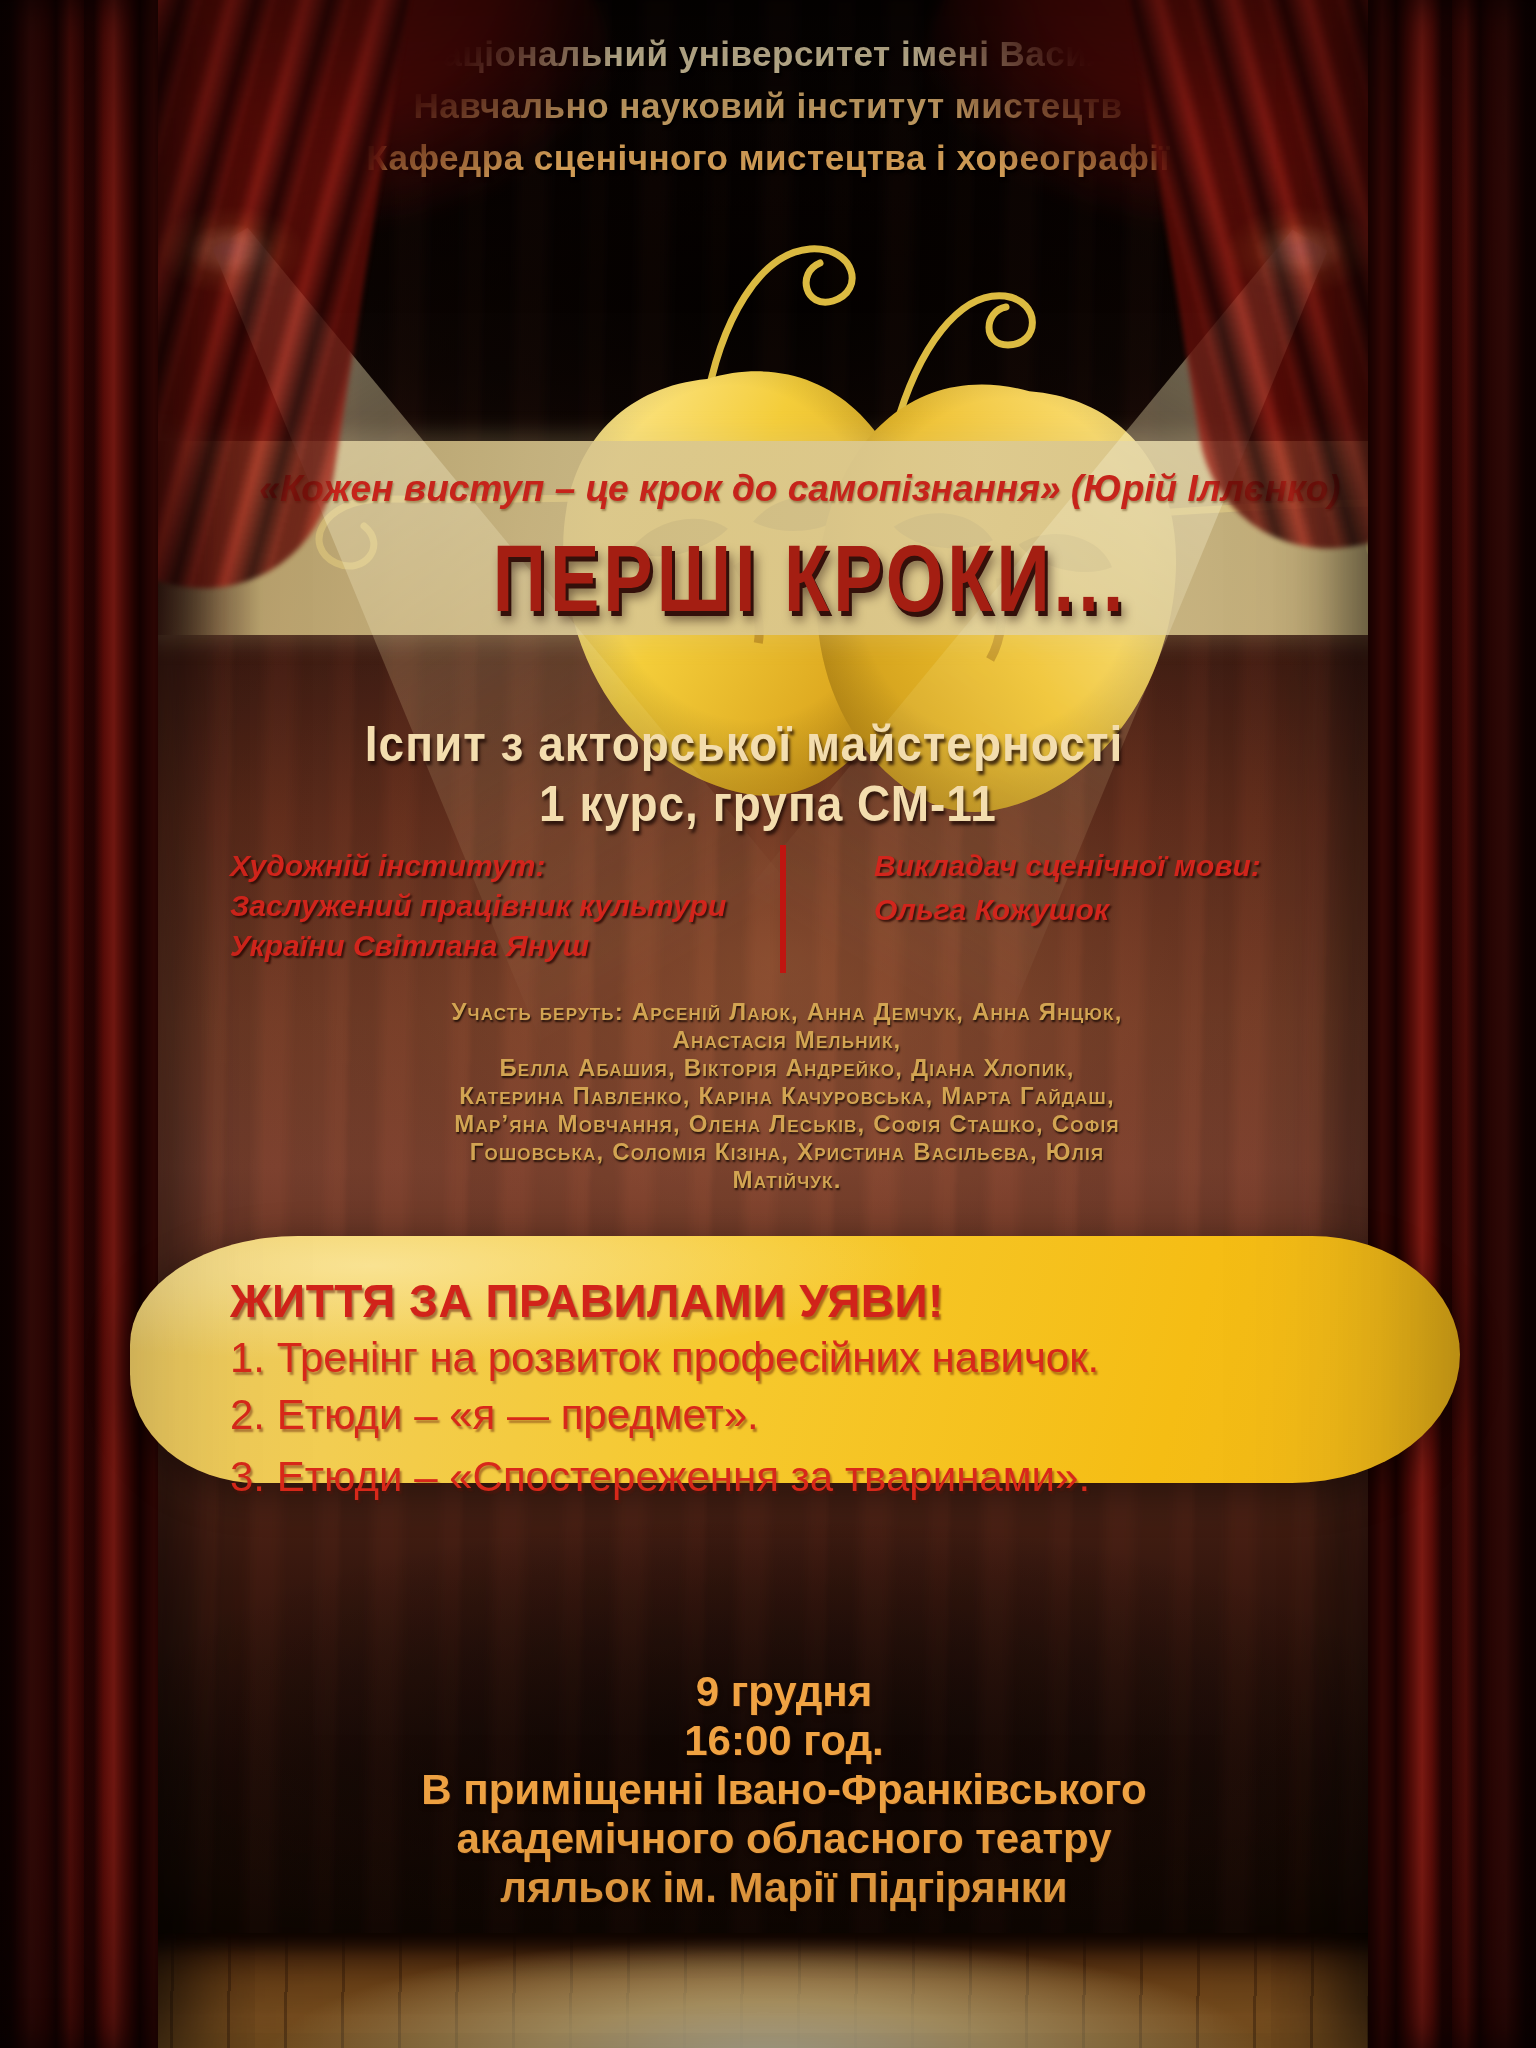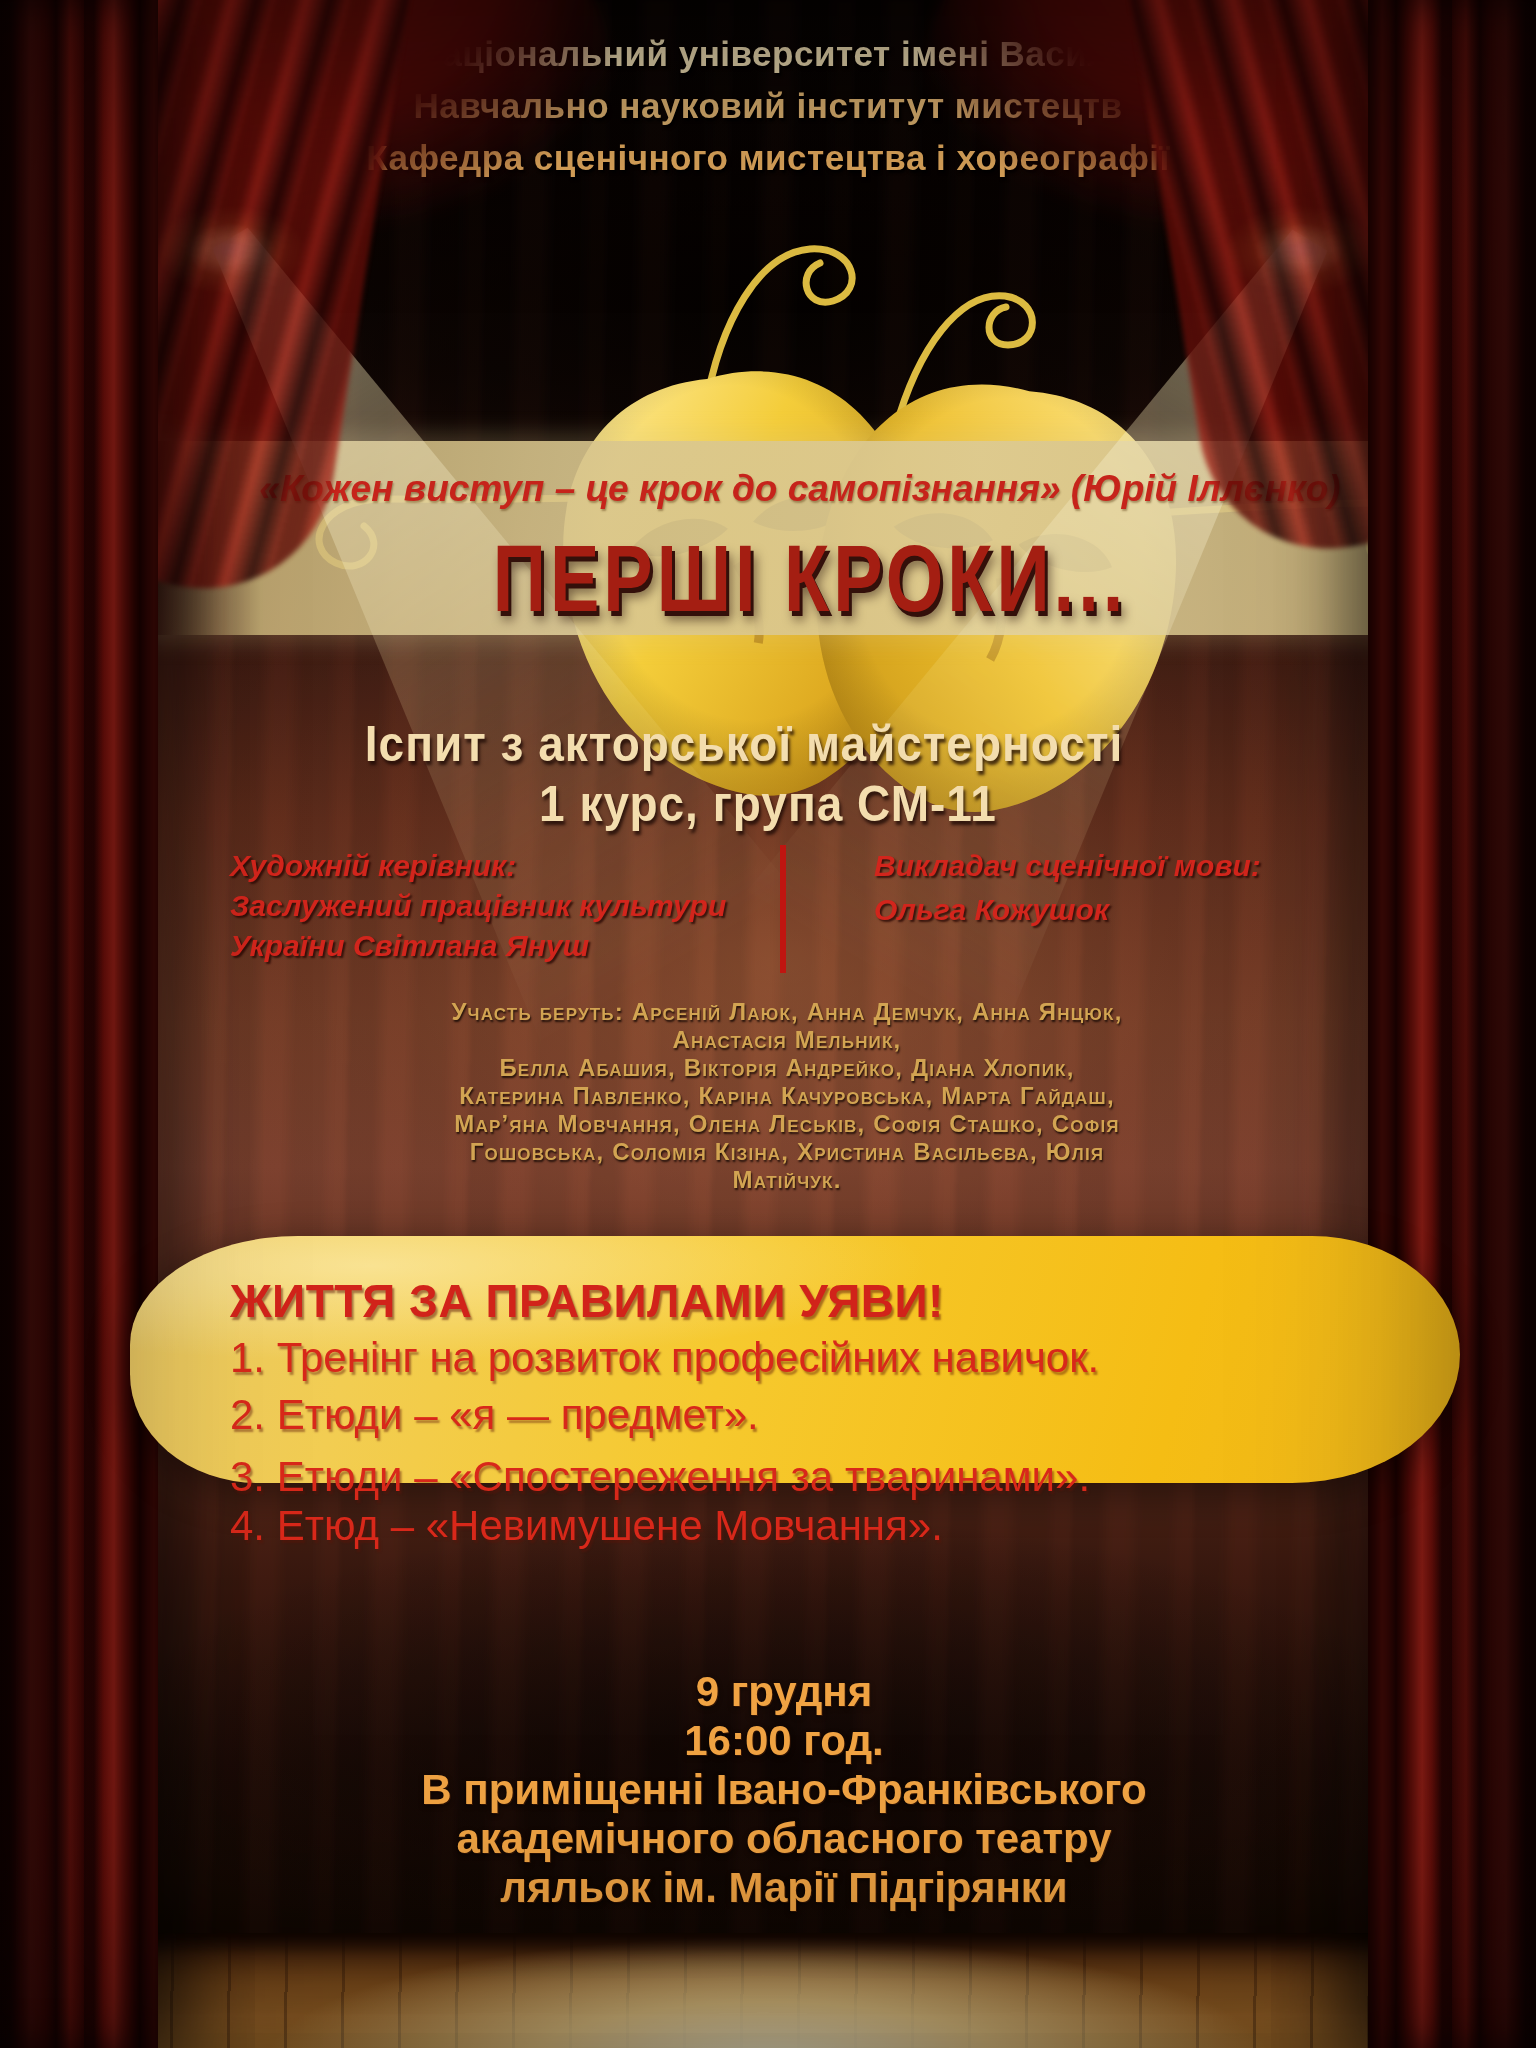--- a/index.html
+++ b/index.html
@@ -213,21 +213,21 @@
   <div class="txt h-line h2">Навчально науковий інститут мистецтв</div>
   <div class="txt h-line h3">Кафедра сценічного мистецтва і хореографії</div>
 
   <div class="txt quote">«Кожен виступ – це крок до самопізнання» (Юрій Іллєнко)</div>
   <div class="txt title">ПЕРШІ КРОКИ...</div>
 
   <div class="txt sub sub1">Іспит з акторської майстерності</div>
   <div class="txt sub sub2">1 курс, група СМ-11</div>
 
   <div class="txt cred cred-left">
-    <div>Художній керівник:</div>
+    <div>Художній інститут:</div>
     <div>Заслужений працівник культури</div>
     <div>України Світлана Януш</div>
   </div>
   <div class="divider"></div>
   <div class="txt cred cred-right">
     <div>Викладач сценічної мови:</div>
     <div class="name">Ольга Кожушок</div>
   </div>
 
   <div class="txt participants">
@@ -238,21 +238,20 @@
     <div>Мар’яна Мовчання, Олена Леськів, Софія Сташко, Софія</div>
     <div>Гошовська, Соломія Кізіна, Христина Васільєва, Юлія</div>
     <div>Матійчук.</div>
   </div>
 
   <div class="blob">
     <div class="blob-heading">ЖИТТЯ ЗА ПРАВИЛАМИ УЯВИ!</div>
     <div class="blob-item bi0">1. Тренінг на розвиток професійних навичок.</div>
     <div class="blob-item bi1">2. Етюди – «я — предмет».</div>
     <div class="blob-item bi2">3. Етюди – «Спостереження за тваринами».</div>
-    <div class="blob-item bi3">4. Етюд – «Невимушене Мовчання».</div>
   </div>
 
   <div class="txt event-line ev0">9 грудня</div>
   <div class="txt event-line ev1">16:00 год.</div>
   <div class="txt event-line ev2">В приміщенні Івано-Франківського</div>
   <div class="txt event-line ev3">академічного обласного театру</div>
   <div class="txt event-line ev4">ляльок ім. Марії Підгірянки</div>
 
   <div class="swag swag-left"></div>
   <div class="swag swag-right"></div>

